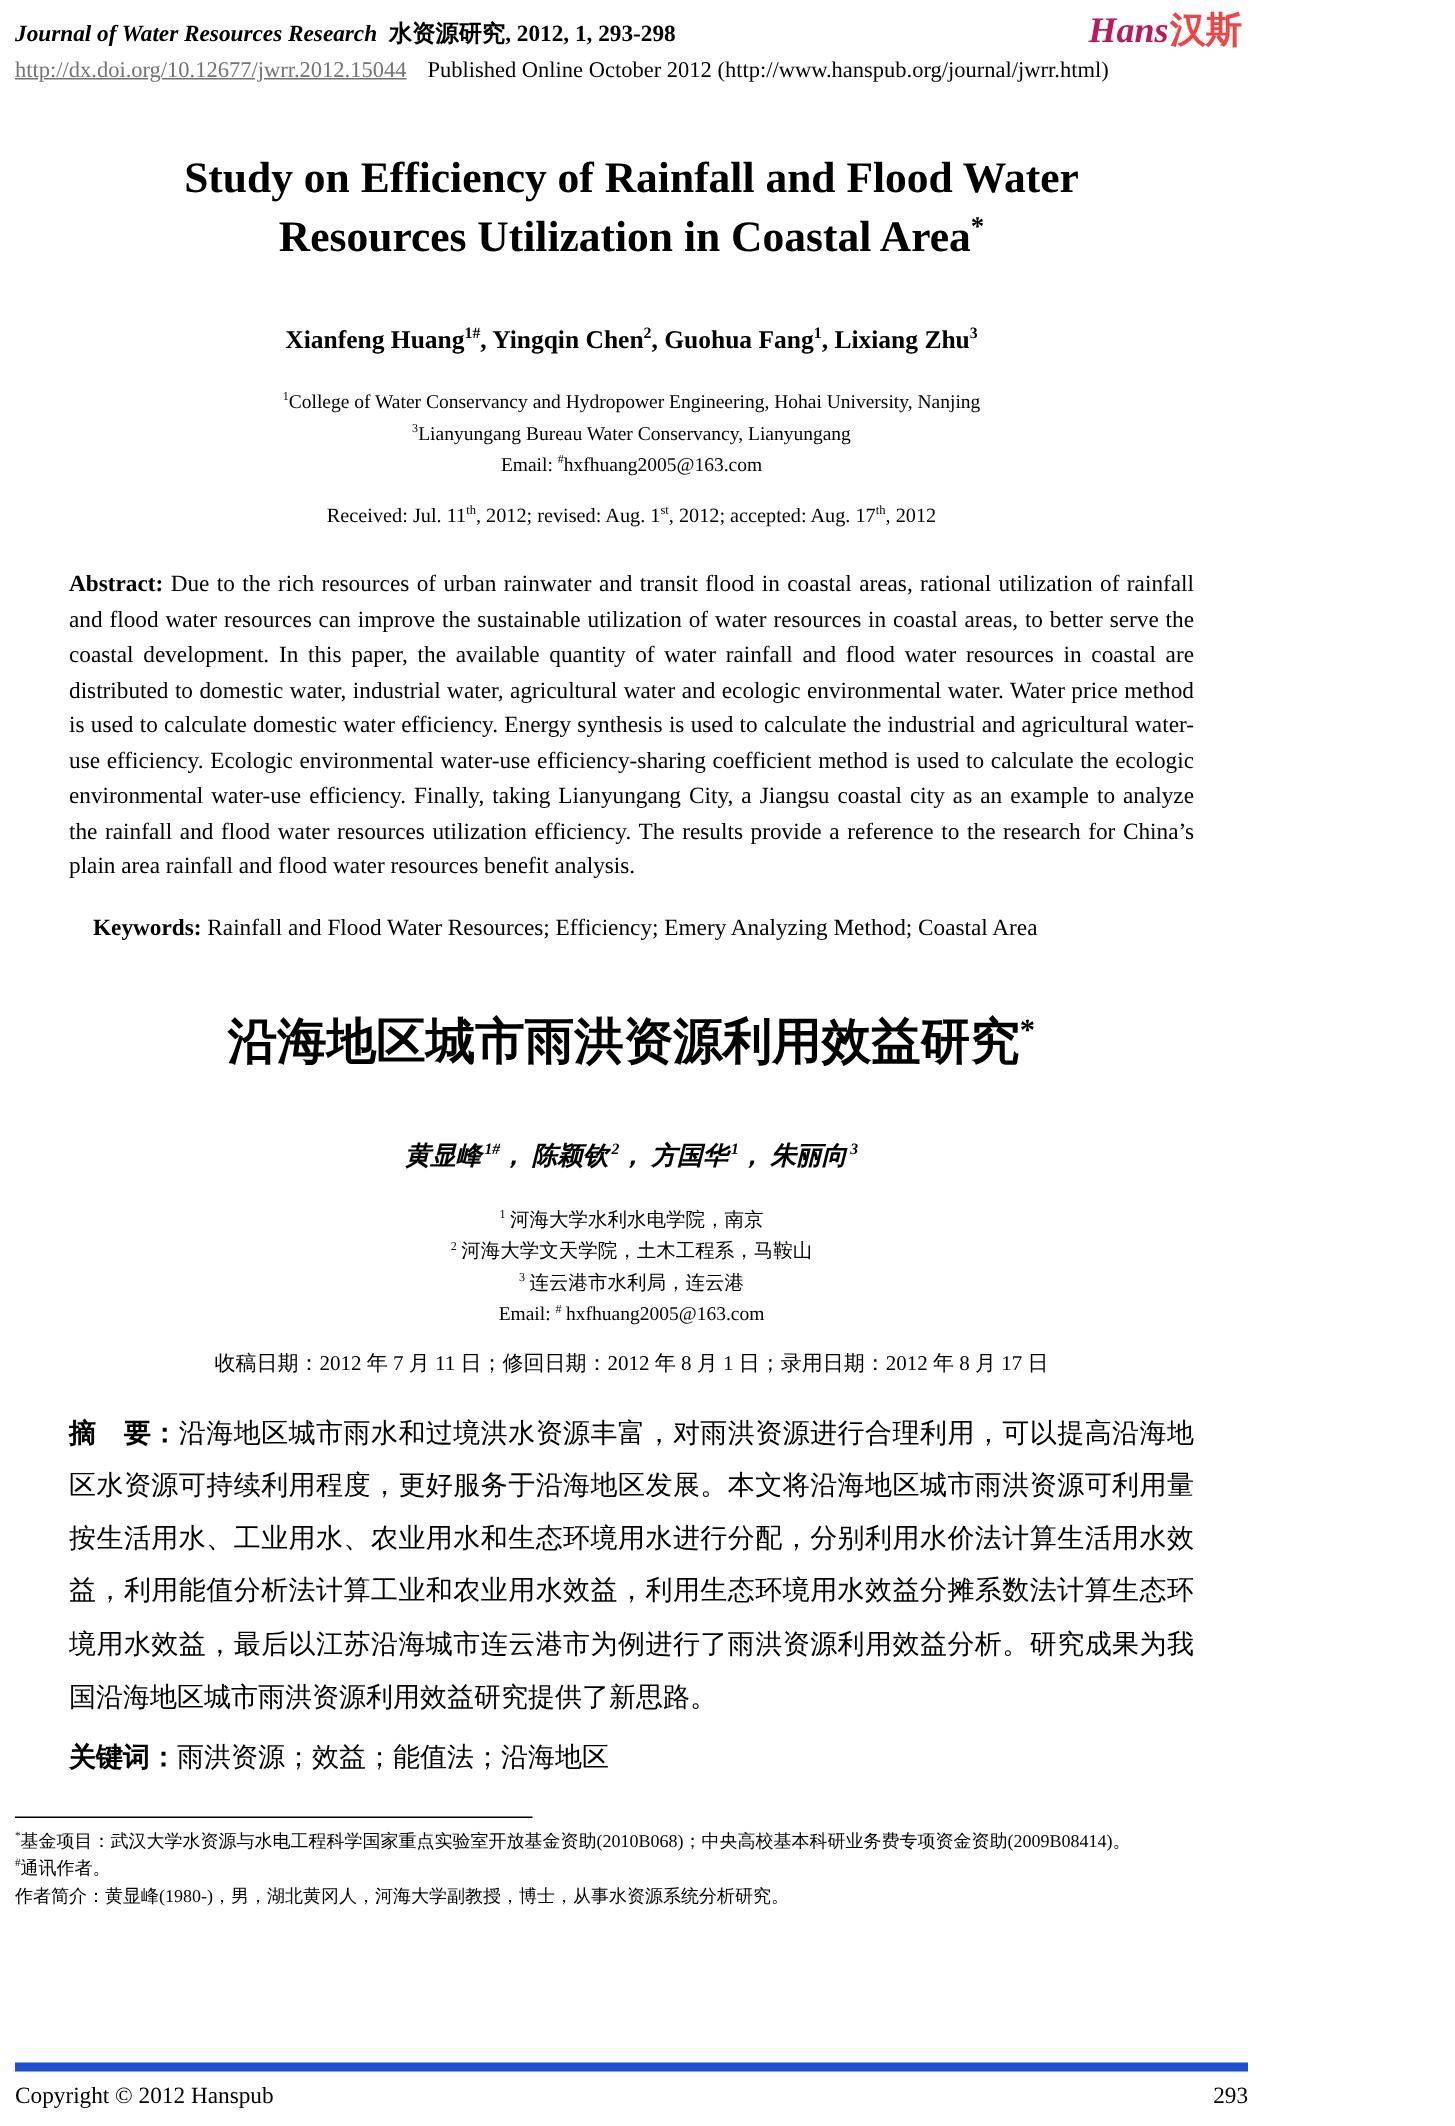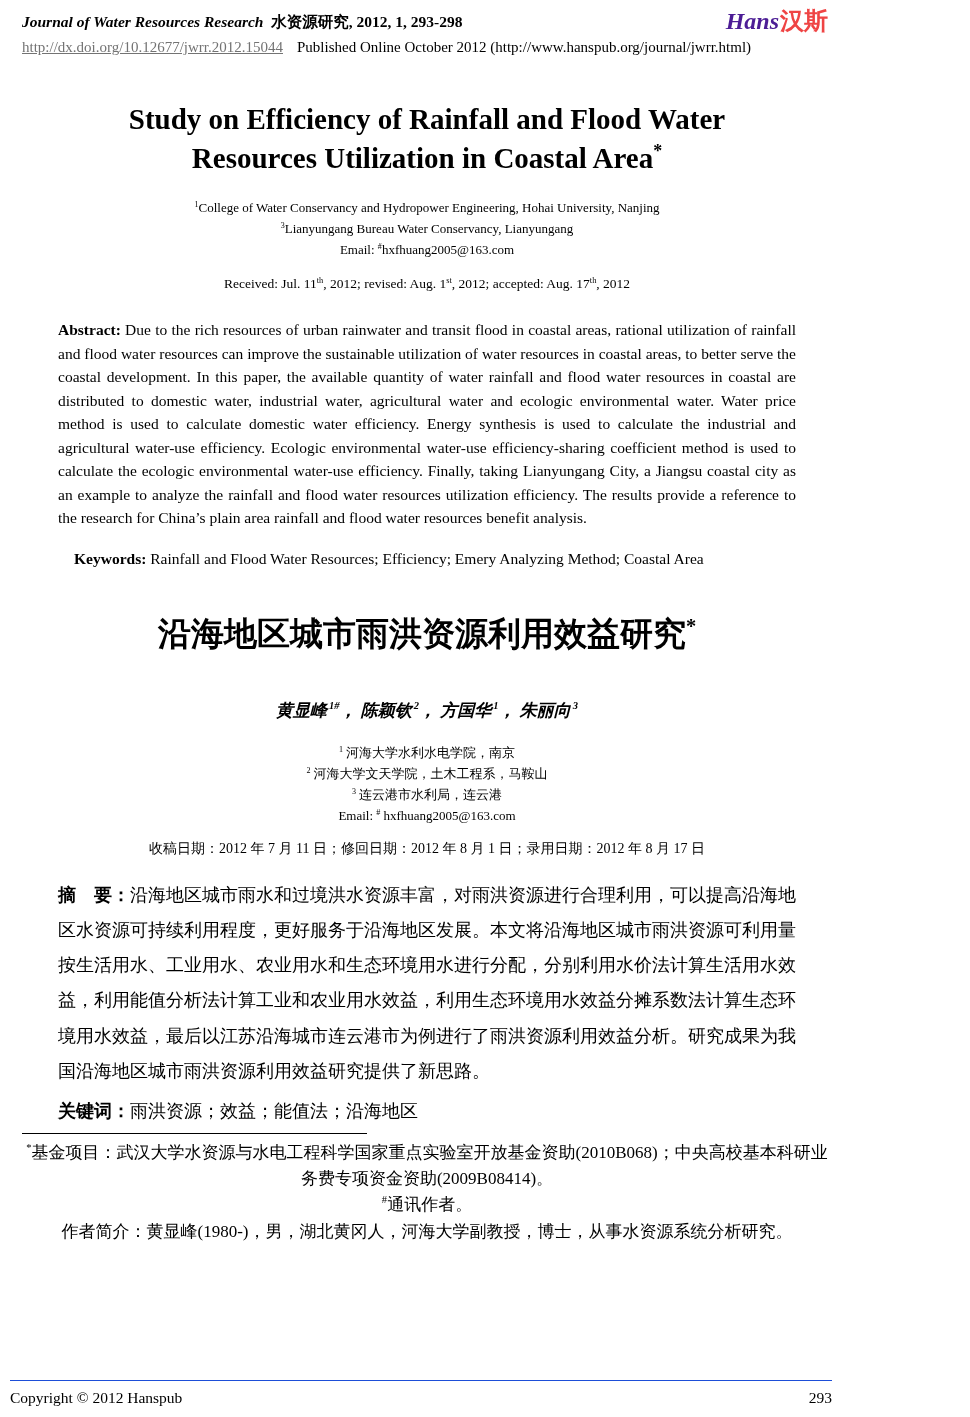--- a/index.html
+++ b/index.html
@@ -8,32 +8,32 @@
   body {
     width: 970px;
     font-family: "Liberation Serif", "DejaVu Serif", serif;
     color: #000;
   }
   .page {
     position: relative;
     width: 842px;
     height: 1417px;
     background: #fff;
-    padding: 8px 10px 0 22px;
+    padding: 8px 10px 0 10px;
     overflow: hidden;
   }
   sup { font-size: 62%; vertical-align: super; line-height: 0; }
 
   
   .header-top { display: flex; justify-content: space-between; align-items: flex-start; }
   .journal-line { font-size: 15.5px; font-weight: bold; padding-top: 4px; }
   .j-en { font-style: italic; }
   .j-cn { margin-left: 4px; }
   .logo { font-size: 24px; font-weight: bold; line-height: 1.1; padding-right: 4px; white-space: nowrap; }
-  .logo-en { color: #4c1d95; font-style: italic; margin-top: 32px; }
+  .logo-en { color: #be185d; font-style: italic; margin-top: 32px; }
   .logo-cn { color: #ef4444; margin-left: 1px; }
   .doi-line { font-size: 15px; margin-top: 5px; }
   .doi-link { color: #737373; text-decoration: underline; }
   .published { margin-left: 14px; }
 
   
   .content { padding: 0 36px; }
 
   .title-en {
     margin-top: 44px;
@@ -97,28 +97,28 @@
     font-size: 18px;
     line-height: 1.95;
     text-align: justify;
   }
   .keywords-cn {
     margin-top: 10px;
     font-size: 18px;
   }
 
   
-  .footnotes { margin-top: 10px; font-size: 17px; line-height: 1.55; text-align: center; }
+  .footnotes { margin-top: 28px; font-size: 12px; line-height: 1.55; }
   .footnote-rule { width: 345px; border-top: 1px solid #000; margin-bottom: 6px; }
 
   
   .footer {
     position: absolute;
     left: 10px; right: 10px; bottom: 10px;
-    border-top: 1px solid #1d4ed8;
+    border-top: 6px solid #1d4ed8;
     padding-top: 8px;
     display: flex;
     justify-content: space-between;
     font-size: 15.5px;
   }
 </style>
 </head>
 <body>
 
 <div class="page">
@@ -133,20 +133,26 @@
     </div>
     <div class="doi-line">
       <a class="doi-link" href="#">http://dx.doi.org/10.12677/jwrr.2012.15044</a><span class="published">Published Online October 2012 (http://www.hanspub.org/journal/jwrr.html)</span>
     </div>
   </header>
 
   <main class="content">
 
     <h1 class="title-en"><span>Study on Efficiency of Rainfall and Flood Water</span><br><span>Resources Utilization in Coastal Area</span><sup>*</sup></h1>
 
+    <div class="authors-en">
+      <span><span>Xianfeng Huang</span><sup>1#</sup><span>,</span></span>
+      <span><span>Yingqin Chen</span><sup>2</sup><span>,</span></span>
+      <span><span>Guohua Fang</span><sup>1</sup><span>,</span></span>
+      <span><span>Lixiang Zhu</span><sup>3</sup></span>
+    </div>
 
     <div class="affils">
       <div><sup>1</sup><span>College of Water Conservancy and Hydropower Engineering, Hohai University, Nanjing</span></div>
       <div><sup>3</sup><span>Lianyungang Bureau Water Conservancy, Lianyungang</span></div>
       <div><span>Email: </span><sup>#</sup><span>hxfhuang2005@163.com</span></div>
     </div>
 
     <div class="received-en"><span>Received: Jul. 11</span><sup>th</sup><span>, 2012; revised: Aug. 1</span><sup>st</sup><span>, 2012; accepted: Aug. 17</span><sup>th</sup><span>, 2012</span></div>
 
     <p class="abstract-en"><span class="label">Abstract:</span><span> Due to the rich resources of urban rainwater and transit flood in coastal areas, rational utilization of rainfall and flood water resources can improve the sustainable utilization of water resources in coastal areas, to better serve the coastal development. In this paper, the available quantity of water rainfall and flood water resources in coastal are distributed to domestic water, industrial water, agricultural water and ecologic environmental water. Water price method is used to calculate domestic water efficiency. Energy synthesis is used to calculate the industrial and agricultural water-use efficiency. Ecologic environmental water-use efficiency-sharing coefficient method is used to calculate the ecologic environmental water-use efficiency. Finally, taking Lianyungang City, a Jiangsu coastal city as an example to analyze the rainfall and flood water resources utilization efficiency. The results provide a reference to the research for China’s plain area rainfall and flood water resources benefit analysis.</span></p>

